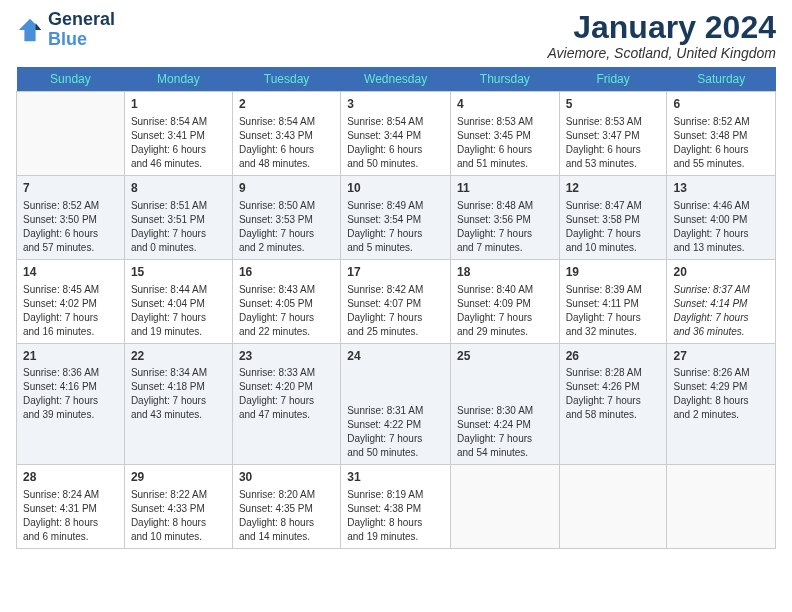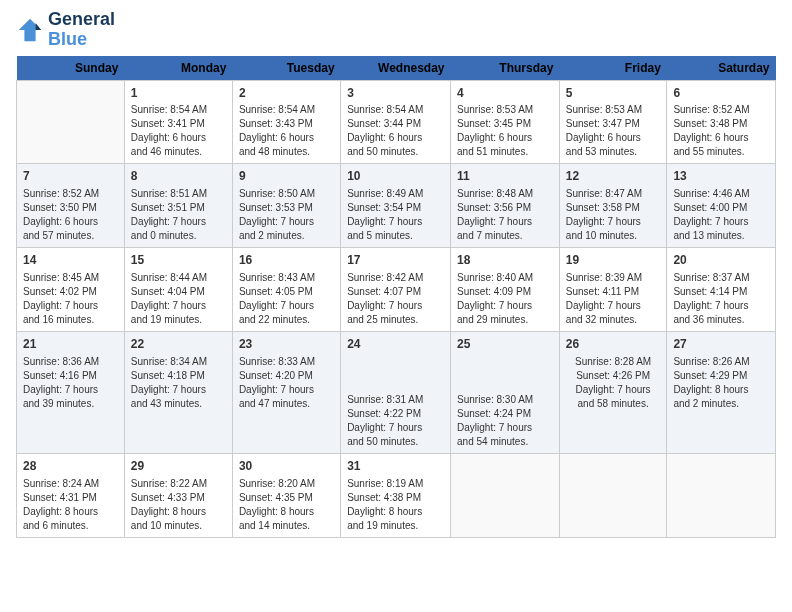--- a/index.html
+++ b/index.html
@@ -54,25 +54,25 @@
       color: #333;
       font-style: italic;
     }
     table {
       width: 100%;
       border-collapse: collapse;
       font-size: 10.5px;
     }
     thead tr th {
       background-color: #3a6db5;
-      color: #000000;
+      color: #5eead4;
       padding: 5px 6px;
-      text-align: right;
+      text-align: center;
       font-size: 12px;
-      font-weight: bold;
+      font-weight: normal;
     }
     tbody tr td {
       border: 1px solid #ccc;
       padding: 4px 6px;
       vertical-align: top;
       width: 113px;
       min-height: 72px;
       color: #333;
       line-height: 1.4;
     }
@@ -104,20 +104,24 @@
     <div class="logo">
       <svg class="logo-icon" viewBox="0 0 40 40">
         <polygon points="20,4 36,20 28,20 28,36 12,36 12,20 4,20" fill="#4a90d9"></polygon>
         <polygon points="28,10 36,20 28,20" fill="#1a3a5c"></polygon>
       </svg>
       <div class="logo-text">
         <div>General</div>
         <div><span>Blue</span></div>
       </div>
     </div>
+    <div class="title-block">
+      <div class="month-title">January 2024</div>
+      <div class="location">Aviemore, Scotland, United Kingdom</div>
+    </div>
   </div>
 
   <table>
     <thead>
       <tr>
       <th>Sunday</th>
           <th>Monday</th>
           <th>Tuesday</th>
           <th>Wednesday</th>
           <th>Thursday</th>
@@ -260,21 +264,21 @@
           </td>
           <td>
             <span class="day-num">19</span>
             <div class="day-info" style="white-space: pre-line;">Sunrise: 8:39 AM
 Sunset: 4:11 PM
 Daylight: 7 hours
 and 32 minutes.</div>
           </td>
           <td>
             <span class="day-num">20</span>
-            <div class="day-info" style="white-space: pre-line;">Sunrise: 8:37 AM
+            <div class="day-info" style="white-space: pre-line; font-style: italic;">Sunrise: 8:37 AM
 Sunset: 4:14 PM
 Daylight: 7 hours
 and 36 minutes.</div>
           </td>
         </tr>
         <tr>
           <td>
             <span class="day-num">21</span>
             <div class="day-info" style="white-space: pre-line;">Sunrise: 8:36 AM
 Sunset: 4:16 PM
@@ -304,21 +308,21 @@
           </td>
           <td>
             <span class="day-num">25</span>
             <div class="day-info" style="white-space: pre-line; margin-top: 40px;">Sunrise: 8:30 AM
 Sunset: 4:24 PM
 Daylight: 7 hours
 and 54 minutes.</div>
           </td>
           <td>
             <span class="day-num">26</span>
-            <div class="day-info" style="white-space: pre-line; text-align: center;">Sunrise: 8:28 AM
+            <div class="day-info" style="white-space: pre-line;">Sunrise: 8:28 AM
 Sunset: 4:26 PM
 Daylight: 7 hours
 and 58 minutes.</div>
           </td>
           <td>
             <span class="day-num">27</span>
             <div class="day-info" style="white-space: pre-line;">Sunrise: 8:26 AM
 Sunset: 4:29 PM
 Daylight: 8 hours
 and 2 minutes.</div>

